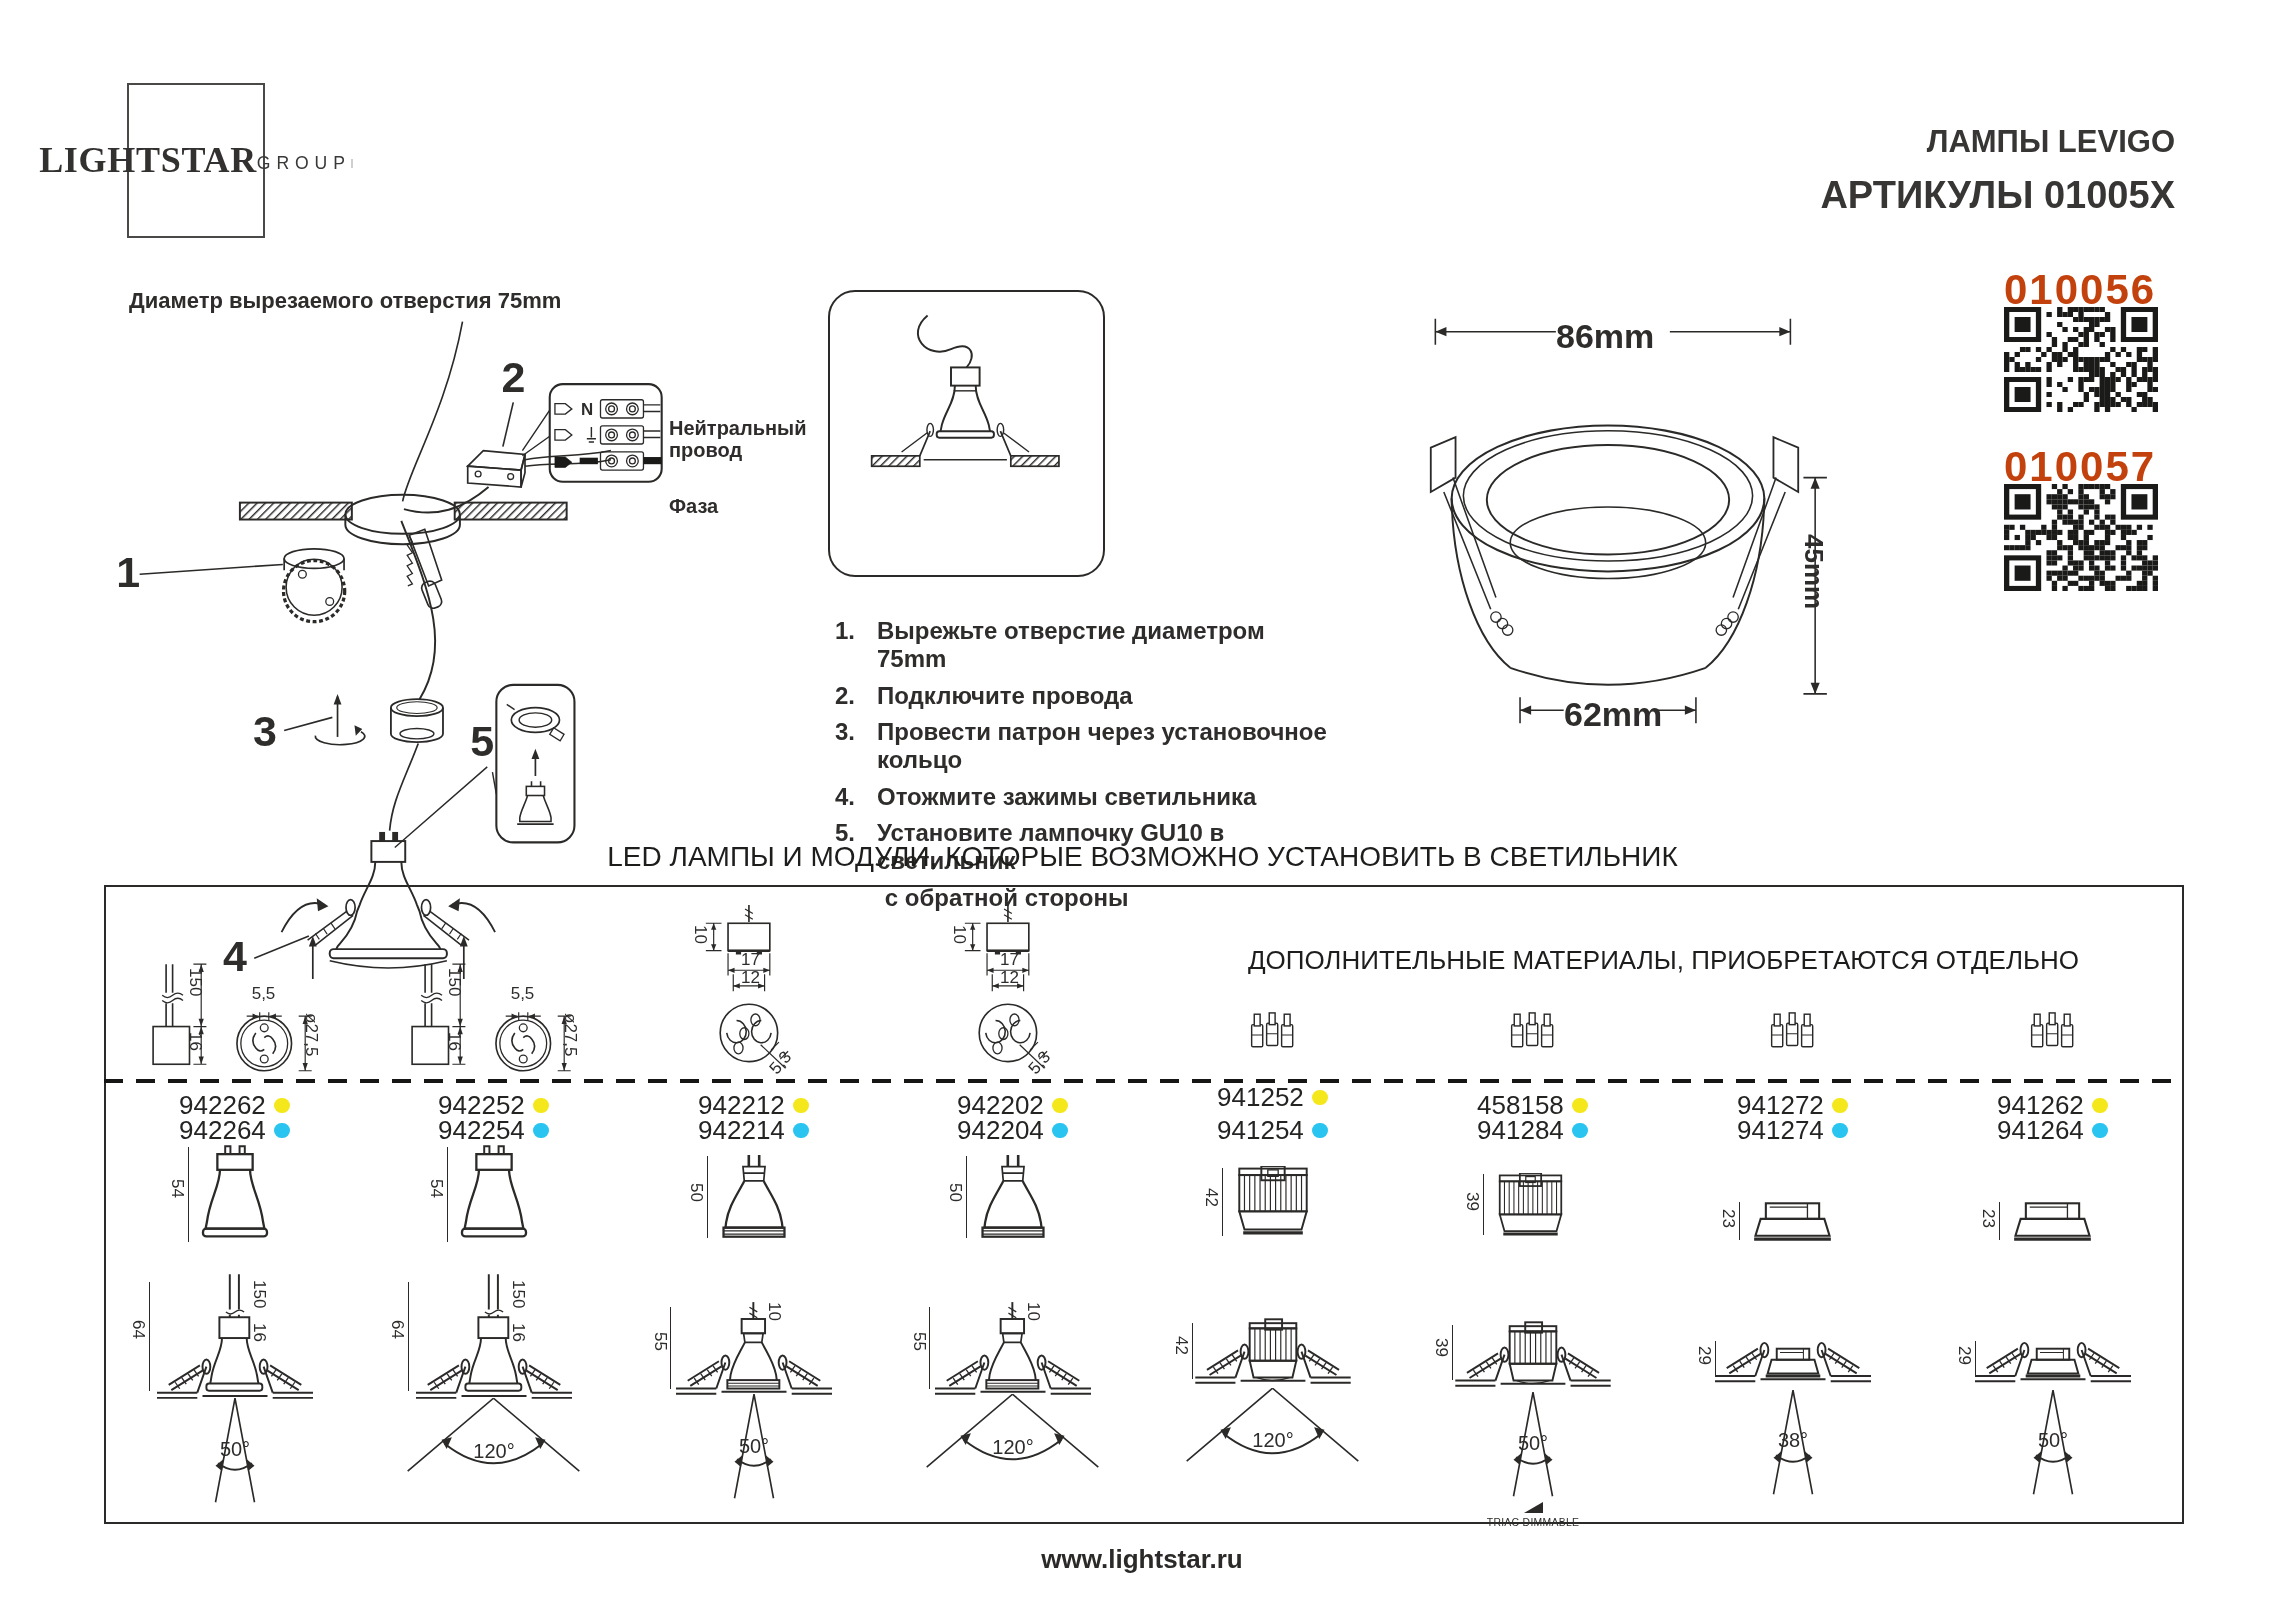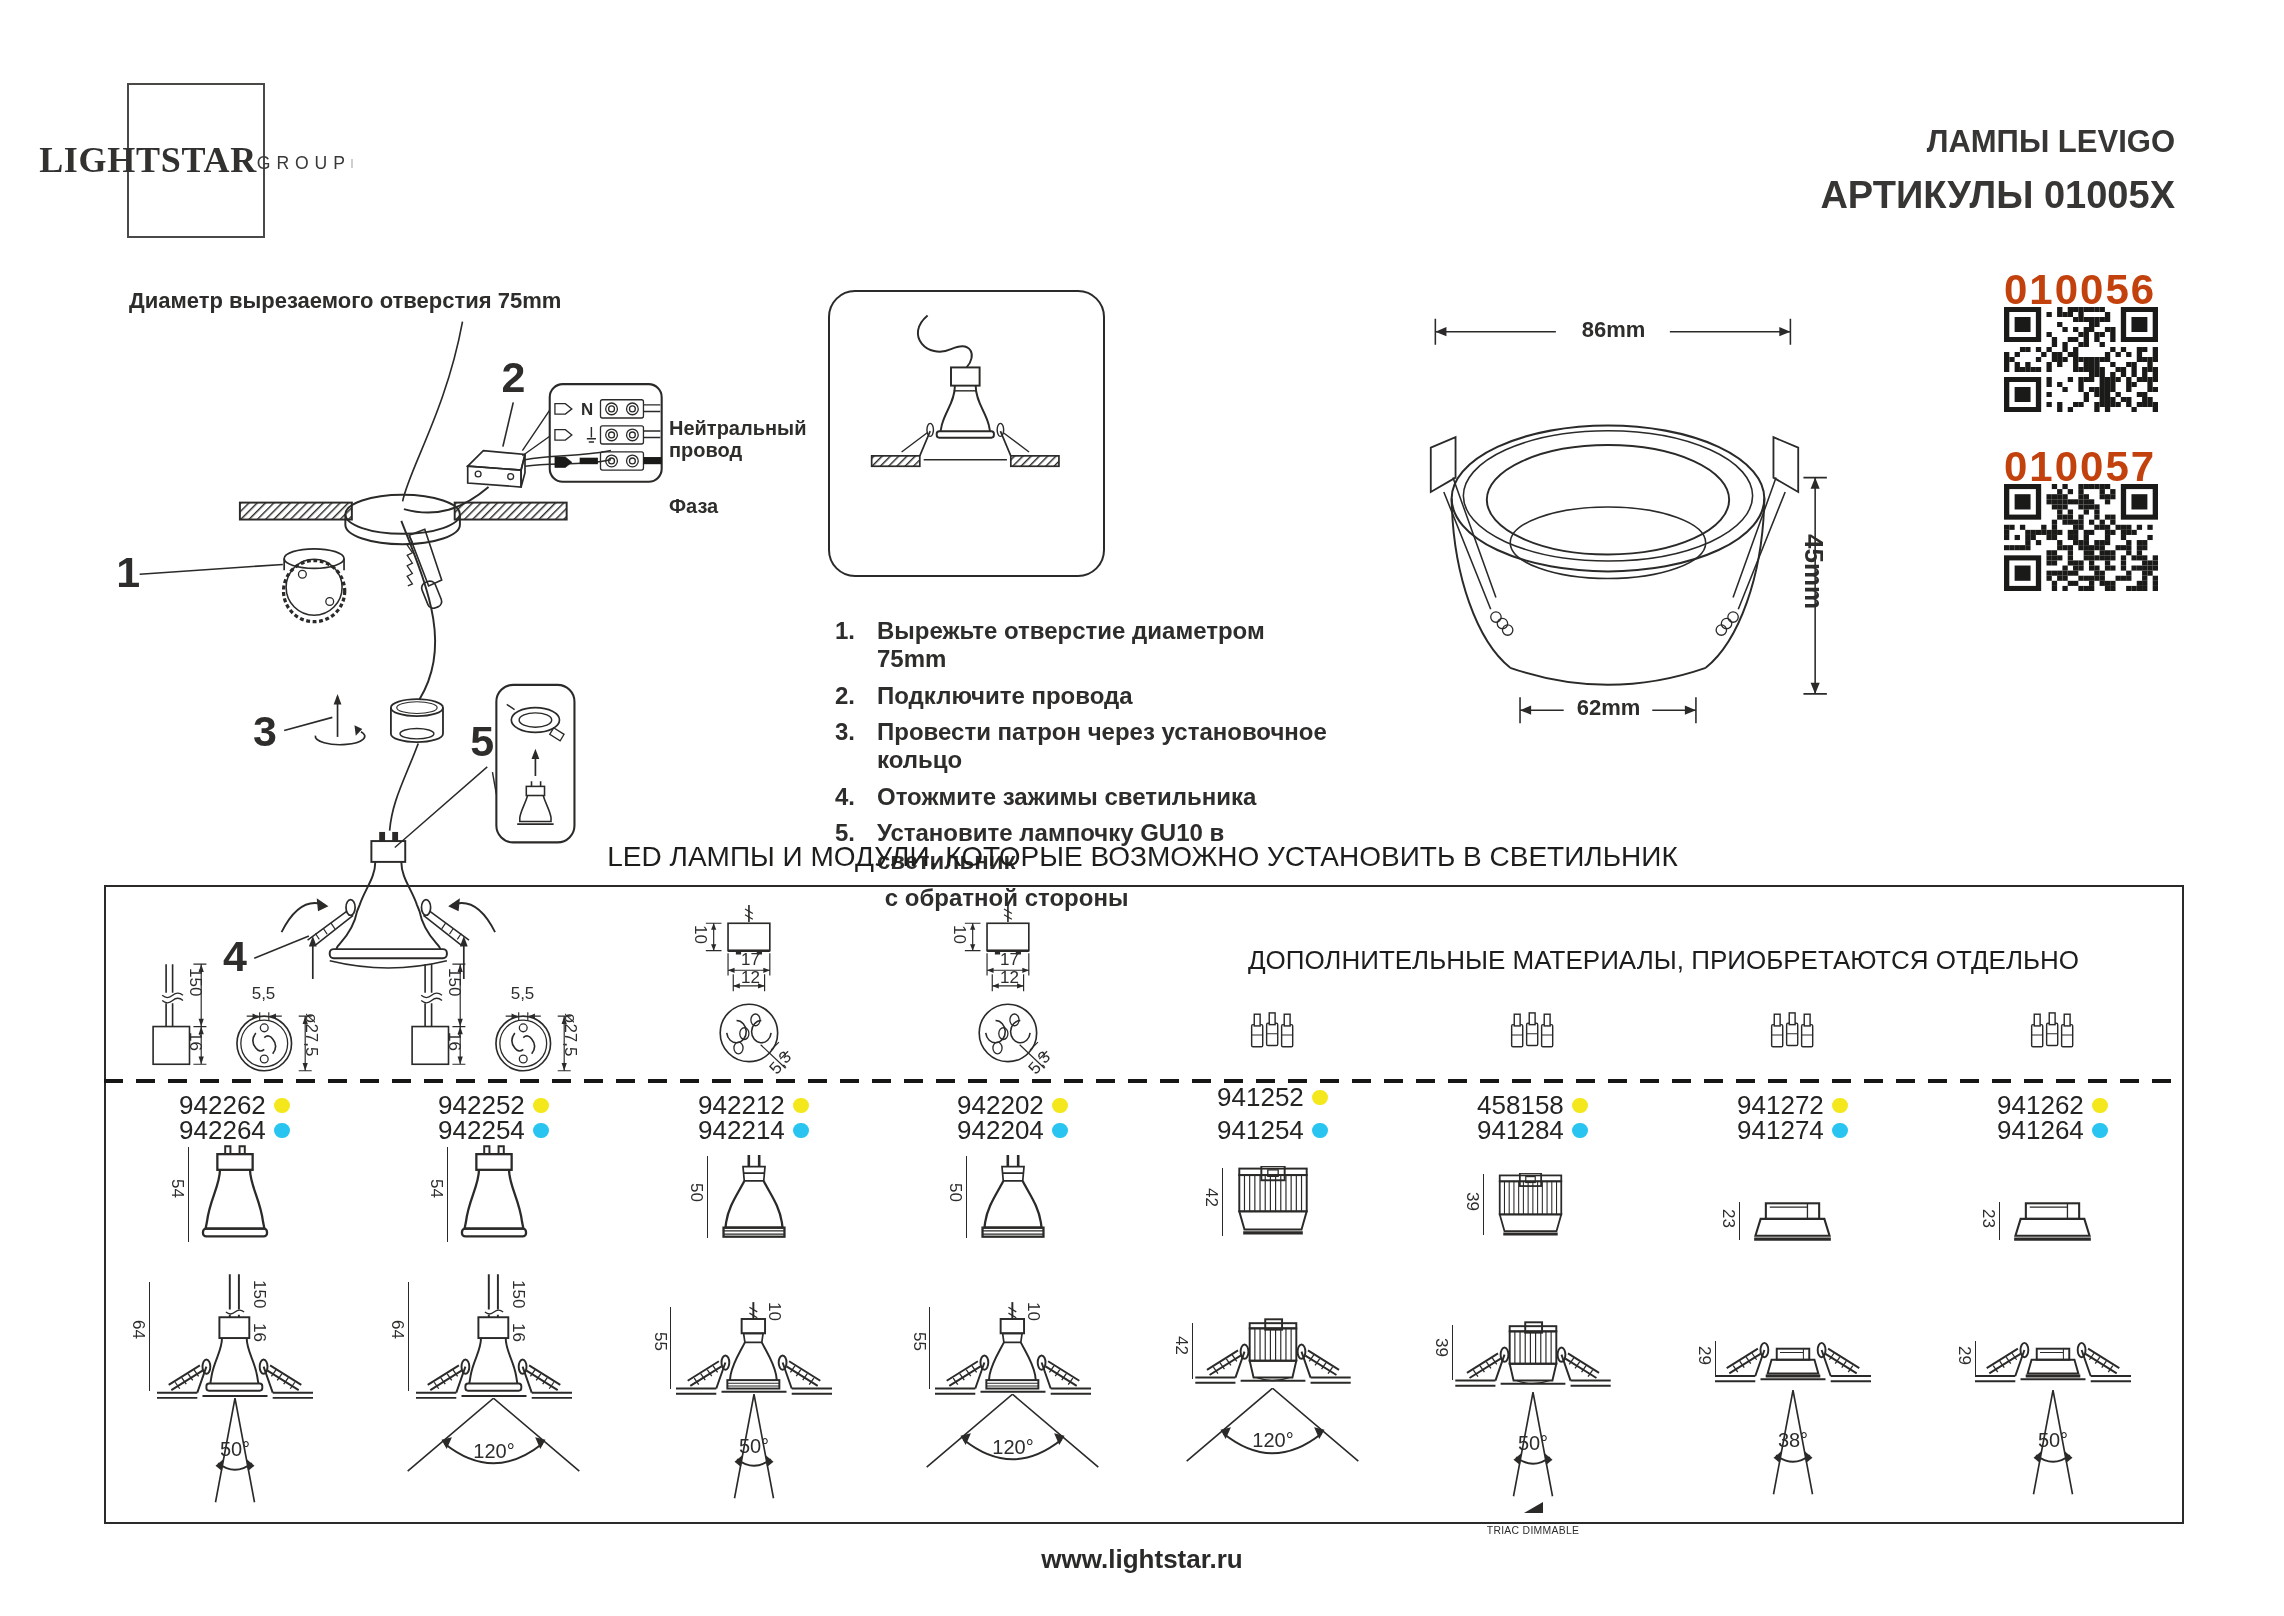--- a/index.html
+++ b/index.html
@@ -24,39 +24,39 @@
   
   .note{left:129px;top:288px;font-size:22px;font-weight:bold;}
   .wlabel{font-size:20px;font-weight:bold;line-height:1.12;}
   
   .steps{left:835px;top:617px;width:495px;}
   .step-row{display:flex;font-size:24px;font-weight:600;margin-bottom:8.5px;}
   .step-num{width:42px;flex:none;}
   
   .fixture-box{left:828px;top:290px;width:273px;height:283px;border:2.6px solid #2b2a28;border-radius:27px;}
   
-  .dim-h{font-size:22px;font-weight:bold;text-align:center;}
+  .dim-h{font-size:34px;font-weight:bold;text-align:left;}
   .vtext{writing-mode:vertical-rl;text-orientation:mixed;}
   .dim-v{font-size:26px;font-weight:bold;}
   
   .led-title{left:55px;top:841px;width:2175px;text-align:center;font-size:28px;letter-spacing:0;color:#1d1d1b;}
   .led-box{left:104px;top:885px;width:2076px;height:635px;border:2.6px solid #2b2a28;}
   .dashed{left:104px;top:1079px;width:2076px;height:3.9px;
           background:repeating-linear-gradient(90deg,#161614 0 19.5px,transparent 19.5px 32px);}
   .extras-title{left:1172px;top:945px;width:983px;text-align:center;font-size:26px;color:#1d1d1b;}
   .col{top:885px;width:247px;height:635px;}
   .pn{left:0;width:100%;display:flex;justify-content:center;align-items:center;gap:8.5px;
       font-size:26px;color:#242422;}
   .dot{width:15.6px;height:15.6px;border-radius:50%;display:inline-block;}
   .dot-y{background:#f4e81c;}
   .dot-c{background:#2ac4f0;}
   .sdim{font-size:17px;color:#2e2d2b;}
   .dl{position:absolute;border-left:1.3px solid #2b2a28;width:0;}
   .beam-txt{position:absolute;width:78px;text-align:center;font-size:20px;}
-  .triac{display:flex;flex-direction:column;align-items:center;gap:12px;}
+  .triac{display:flex;flex-direction:column;align-items:center;gap:4px;}
   .triac .tri{width:0;height:0;border-left:19.5px solid transparent;border-bottom:11.7px solid #2b2a28;}
   .triac .ttxt{font-size:10.4px;letter-spacing:0.3px;}
   .footer{left:0;top:1544px;width:2284px;text-align:center;font-size:26px;font-weight:bold;color:#2b2a28;}
 </style>
 </head>
 <body>
 
 <svg width="0" height="0" style="position:absolute" aria-hidden="true">
 <defs>
   <pattern id="hatch" width="9" height="9" patternUnits="userSpaceOnUse" patternTransform="rotate(45)">

